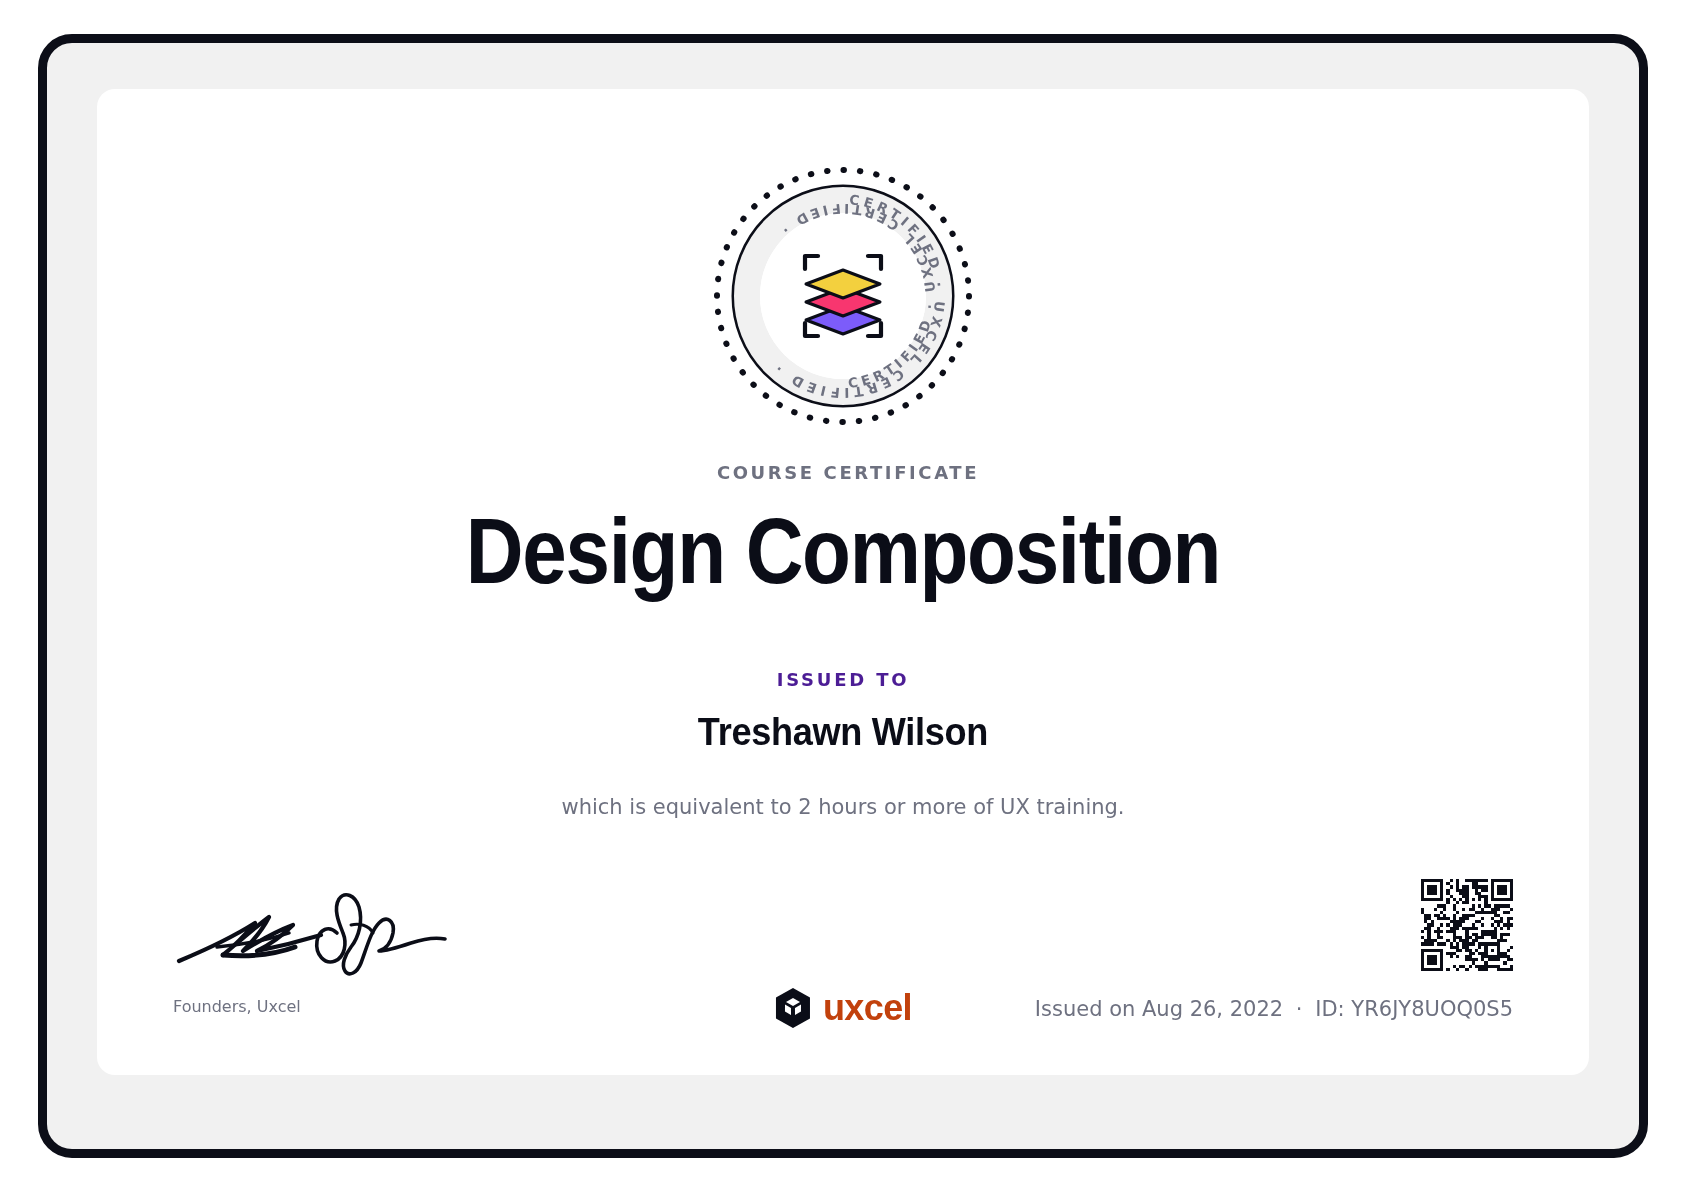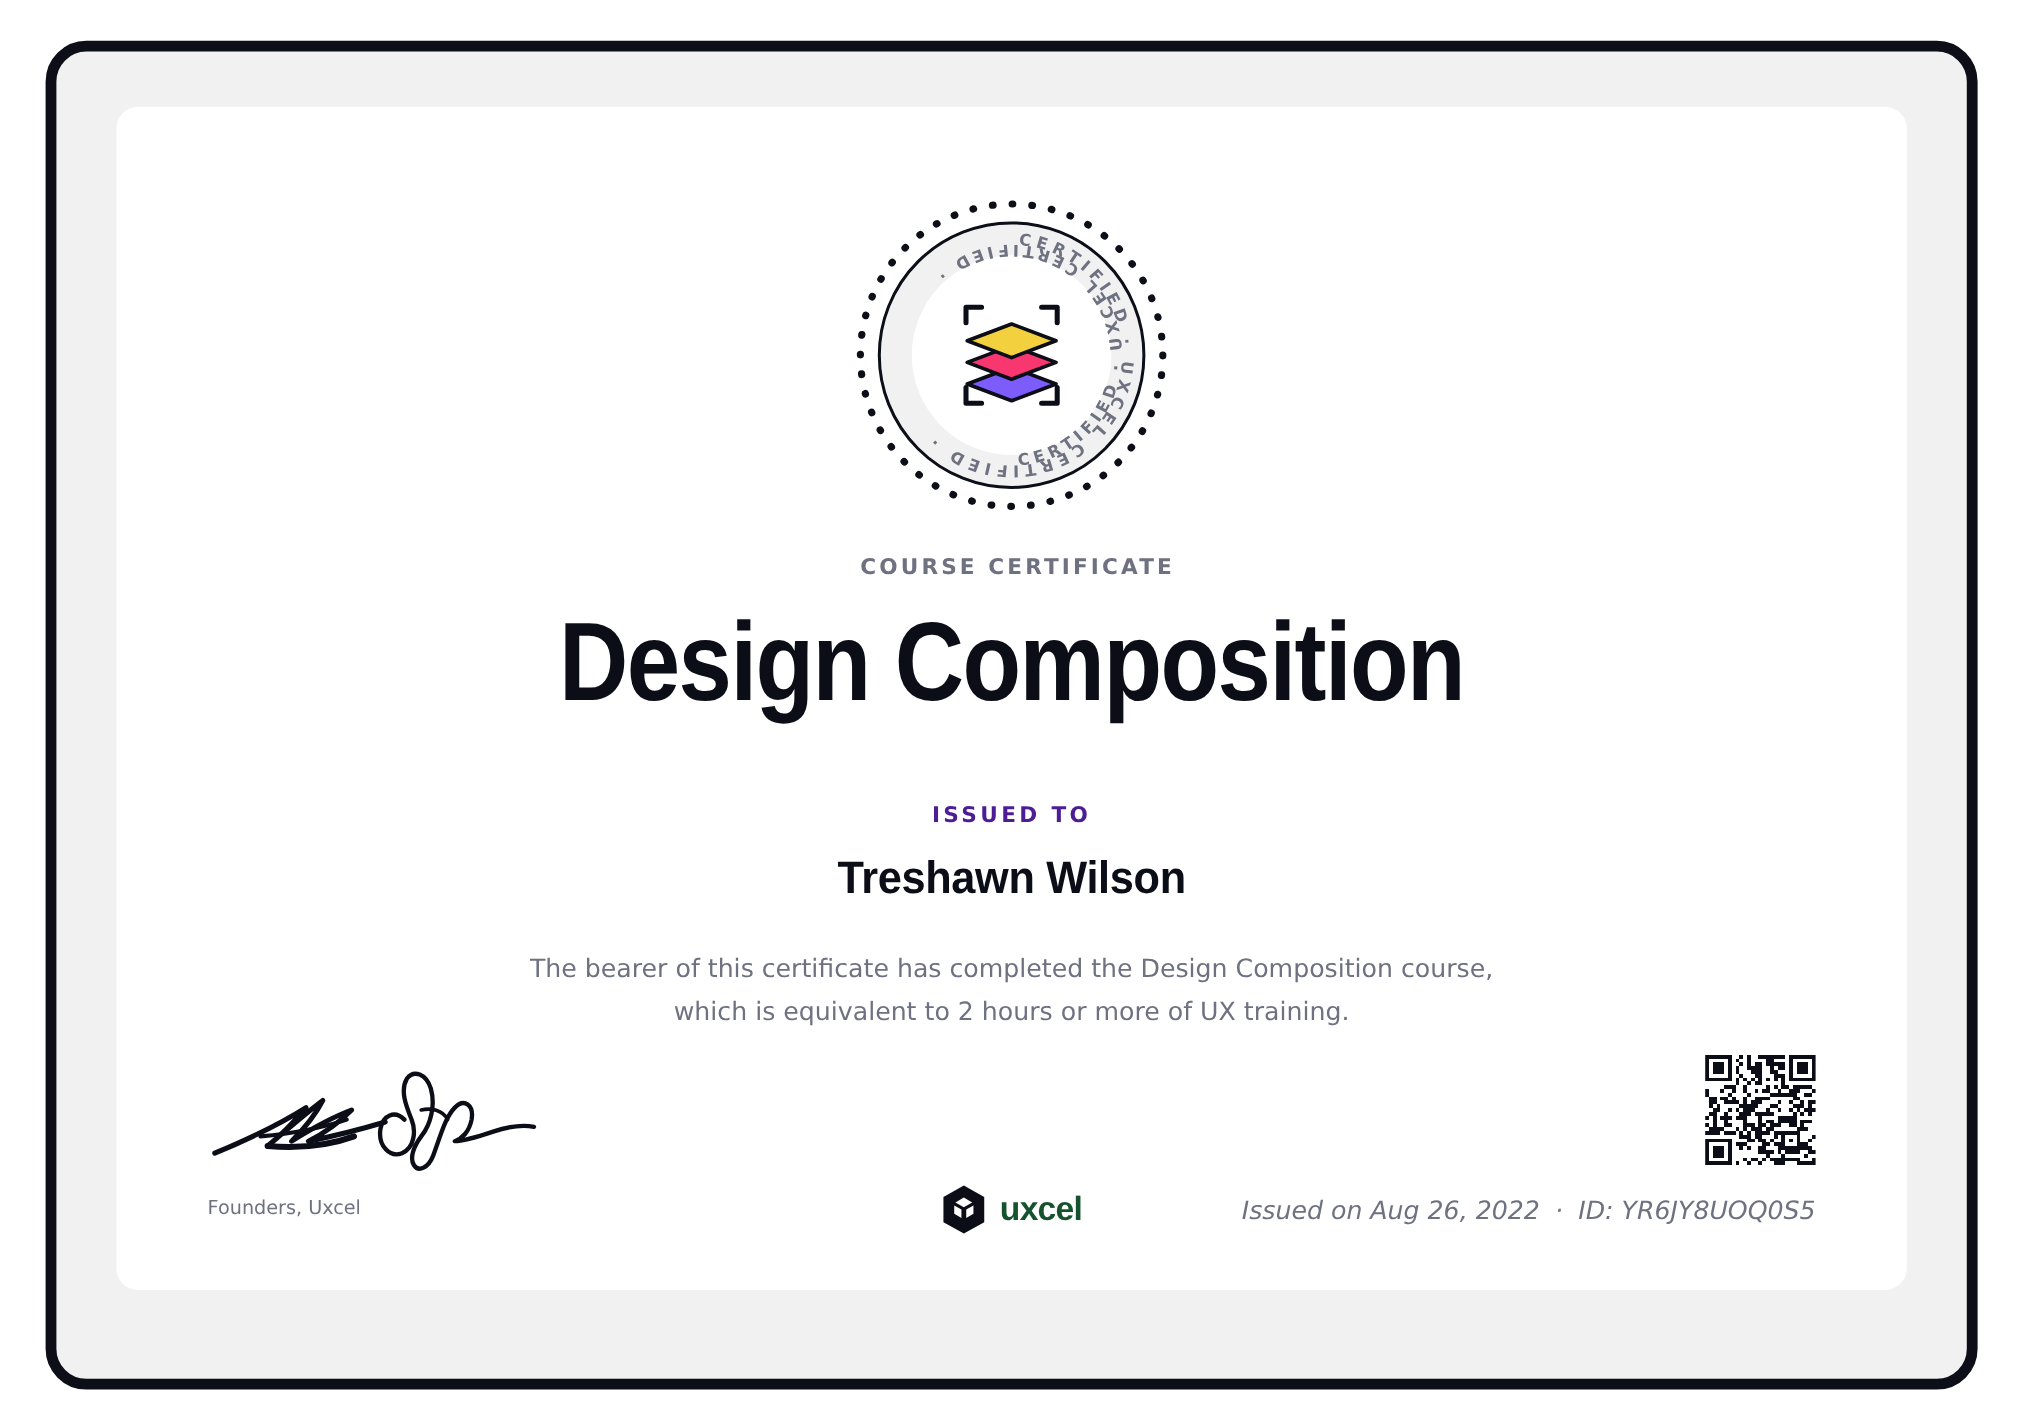--- a/index.html
+++ b/index.html
@@ -126,35 +126,34 @@
     left: 50%;
     top: 898px;
     transform: translateX(-50%);
     display: flex;
     align-items: center;
     gap: 11px;
   }
   .brand-mark { display: block; width: 38px; height: 42px; }
   .brand-word {
     font-family: "Liberation Sans", sans-serif;
-    font-size: 28px;
+    font-size: 36px;
     font-weight: 700;
     letter-spacing: -0.6px;
-    color: #14532d;
+    color: #c2410c;
   }
 
   .issue-line {
     position: absolute;
     right: 76px;
     top: 908px;
     font-family: "DejaVu Sans", sans-serif;
     font-size: 21px;
     color: #6E7180;
     white-space: nowrap;
-    font-style: italic;
   }
   .issue-line .dot-sep { padding: 0 6px; }
 
   .qr-wrap {
     position: absolute;
     right: 76px;
     top: 790px;
     width: 92px;
     height: 92px;
   }
@@ -205,21 +204,20 @@
 
     <div class="kicker kicker-course">COURSE CERTIFICATE</div>
 
     <div class="course-title">Design Composition</div>
 
     <div class="kicker kicker-issued">ISSUED TO</div>
 
     <div class="recipient">Treshawn Wilson</div>
 
     <div class="blurb">
-      <span>The bearer of this certificate has completed the Design Composition course,</span>
       <span>which is equivalent to 2 hours or more of UX training.</span>
     </div>
 
     <div class="sig-area">
       <svg class="sig-svg" viewBox="0 0 300 95">
         <g fill="none" stroke="#0B0D17" stroke-linecap="round" stroke-linejoin="round">
 
           <path d="M6,72 C30,62 60,48 82,34 C72,46 60,58 50,66 C62,56 80,40 96,28
                    C90,40 80,52 70,62 C86,52 104,42 120,36 C110,46 96,56 84,62
                    C104,58 128,52 148,46" stroke-width="4.2"></path>

